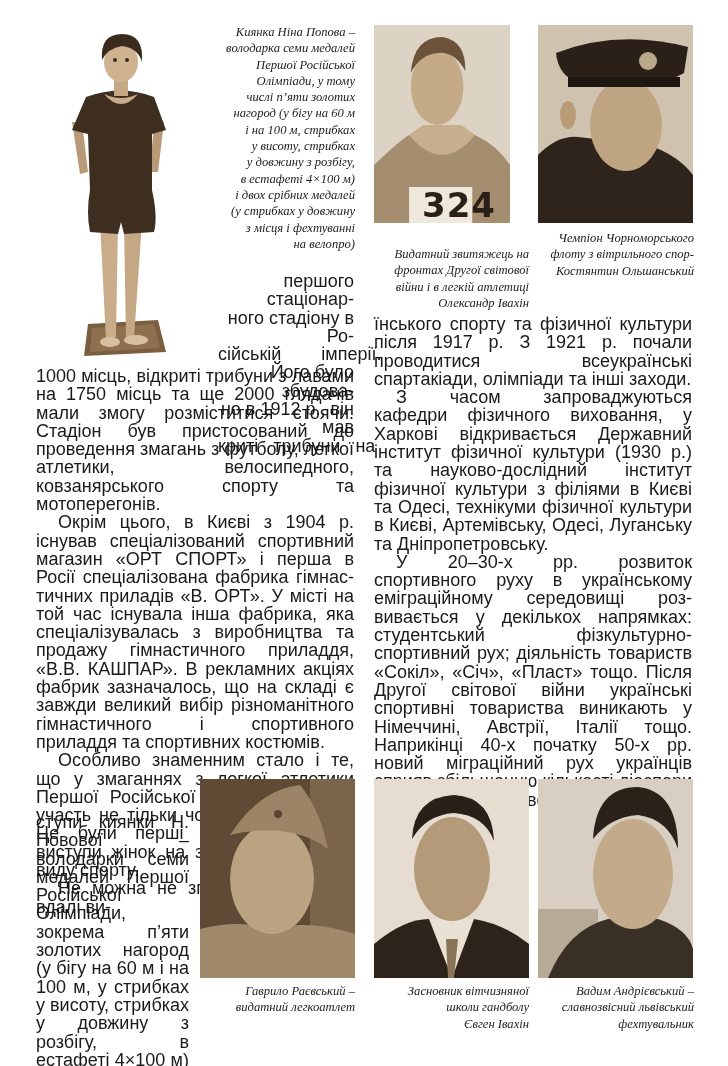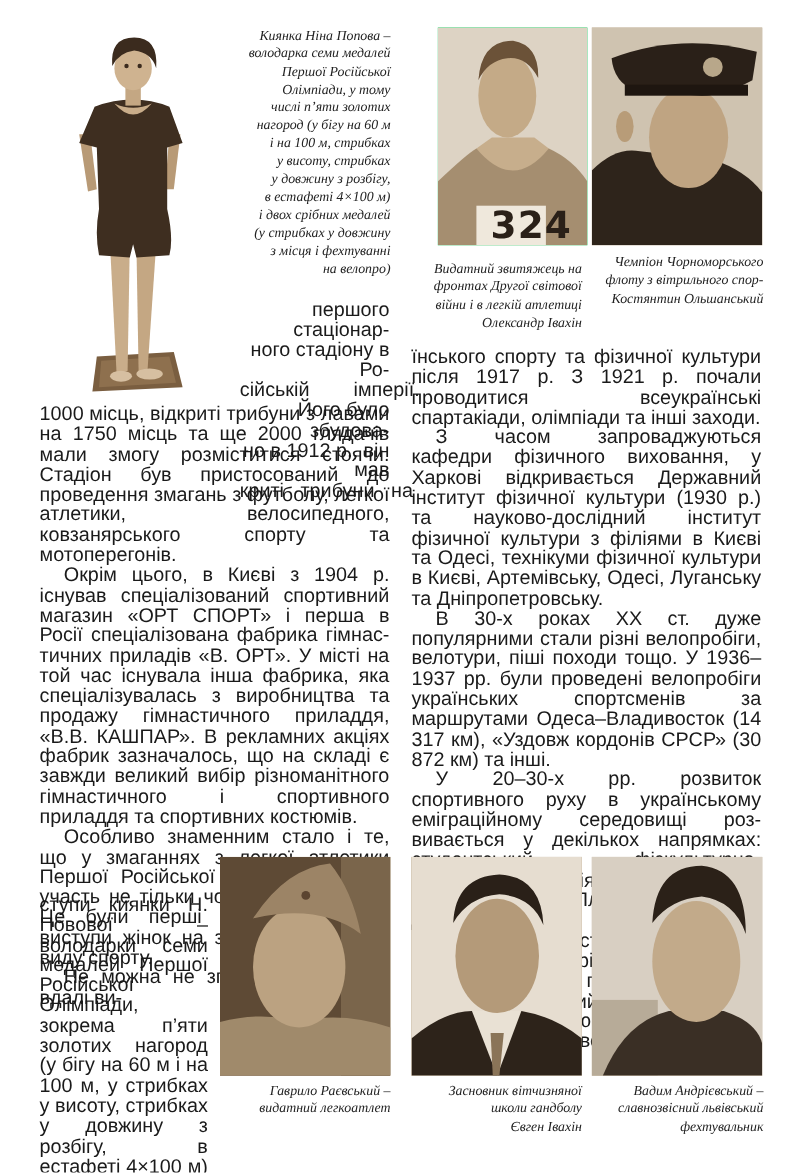--- a/index.html
+++ b/index.html
@@ -78,36 +78,36 @@
   <span class="line">і на 100 м, стрибках</span>
   <span class="line">у висоту, стрибках</span>
   <span class="line">у довжину з розбігу,</span>
   <span class="line">в естафеті 4×100 м)</span>
   <span class="line">і двох срібних медалей</span>
   <span class="line">(у стрибках у довжину</span>
   <span class="line">з місця і фехтуванні</span>
   <span class="line">на велопро)</span>
 </div>
 
-<div class="photo" style="left:374px; top:25px; width:136px; height:198px; background:#22c55e;margin-left:24px;">
+<div class="photo" style="left:374px; top:25px; width:136px; height:198px; background:#86efac;">
   <svg viewBox="0 0 155 198" preserveAspectRatio="none">
     <rect width="155" height="198" fill="#ddd3c4"></rect>
 
     <path d="M0 140 Q30 115 40 110 L115 110 Q140 120 155 140 L155 198 L0 198 Z" fill="#a58e70"></path>
 
     <path d="M40 110 Q78 150 115 110 L100 100 L56 100 Z" fill="#c7ae8c"></path>
 
     <ellipse cx="72" cy="62" rx="30" ry="38" fill="#c4aa87"></ellipse>
     <path d="M42 48 Q45 12 78 12 Q105 16 104 46 Q92 26 72 28 Q52 30 42 48 Z" fill="#6b5238"></path>
 
     <rect x="40" y="162" width="72" height="36" fill="#efe8dc"></rect>
   </svg>
   <div style="position:absolute; left:48px; top:160px; font-family:'DejaVu Sans', sans-serif; font-weight:bold; font-size:34px; color:#2a2018; letter-spacing:1px;">324</div>
 </div>
-<div class="abs caption" style="left:374px; top:236px; width:155px;">
+<div class="abs caption" style="left:374px; top:246px; width:155px;">
   <span class="line">Видатний звитяжець на</span>
   <span class="line">фронтах Другої світової</span>
   <span class="line">війни і в легкій атлетиці</span>
   <span class="line">Олександр Івахін</span>
 </div>
 
 <div class="photo" style="left:538px; top:25px; width:155px; height:198px;">
   <svg viewBox="0 0 155 198" preserveAspectRatio="none">
     <rect width="155" height="198" fill="#cfc3b0"></rect>
 
@@ -145,21 +145,20 @@
 </div>
 
 <div class="abs body-text" style="left:36px; top:767px; width:153px;margin-top:46px;">
   <p class="noindent">ступи киянки Н. По­вової – володарки семи медалей Першої Російської Олімпіади, зокрема п’яти золо­тих нагород (у бігу на 60 м і на 100 м, у стриб­ках у висоту, стрибках у довжину з розбігу, в естафеті 4×100 м) і двох срібних медалей (у стрибках у довжину з місця і фехтуванні на рапірах).</p>
   <p>Значно активізу­вався розвиток укра-</p>
 </div>
 
 <div class="abs body-text" style="left:374px; top:315px; width:318px;">
   <p class="noindent">їнського спорту та фізичної культури після 1917 р. З 1921 р. почали проводитися всеукраїн­ські спартакіади, олімпіади та інші заходи.</p>
   <p>З часом запроваджуються кафедри фізич­ного виховання, у Харкові відкривається Дер­жавний інститут фізичної культури (1930 р.) та науково-дослідний інститут фізичної культури з філіями в Києві та Одесі, технікуми фізичної культури в Києві, Артемівську, Одесі, Луган­ську та Дніпропетровську.</p>
-  <p>В 30-х роках XX ст. дуже популярними ста­ли різні велопробіги, велотури, піші походи тощо. У 1936–1937 рр. були проведені велопро­біги українських спортсменів за маршрутами Одеса–Владивосток (14 317 км), «Уздовж кордо­нів СРСР» (30 872 км) та інші.</p>
   <p>У 20–30-х рр. розвиток спортивного руху в українському еміграційному середовищі роз­вивається у декількох напрямках: студентський фізкультурно-спортивний рух; діяльність то­вариств «Сокіл», «Січ», «Пласт» тощо. Після Другої світової війни українські спортивні то­вариства виникають у Німеччині, Австрії, Італії тощо. Наприкінці 40-х початку 50-х рр. новий міграційний рух українців сприяв збільшенню кількості діаспори в США, Канаді й Австралії.</p>
 </div>
 
 <div class="photo" style="left:200px; top:779px; width:155px; height:199px;">
   <svg viewBox="0 0 155 199" preserveAspectRatio="none">
     <rect width="155" height="199" fill="#5e4a35"></rect>
     <rect x="110" width="45" height="199" fill="#7a654b"></rect>
 
     <path d="M0 150 Q40 140 70 150 Q110 140 155 155 L155 199 L0 199 Z" fill="#a08a6b"></path>
 

